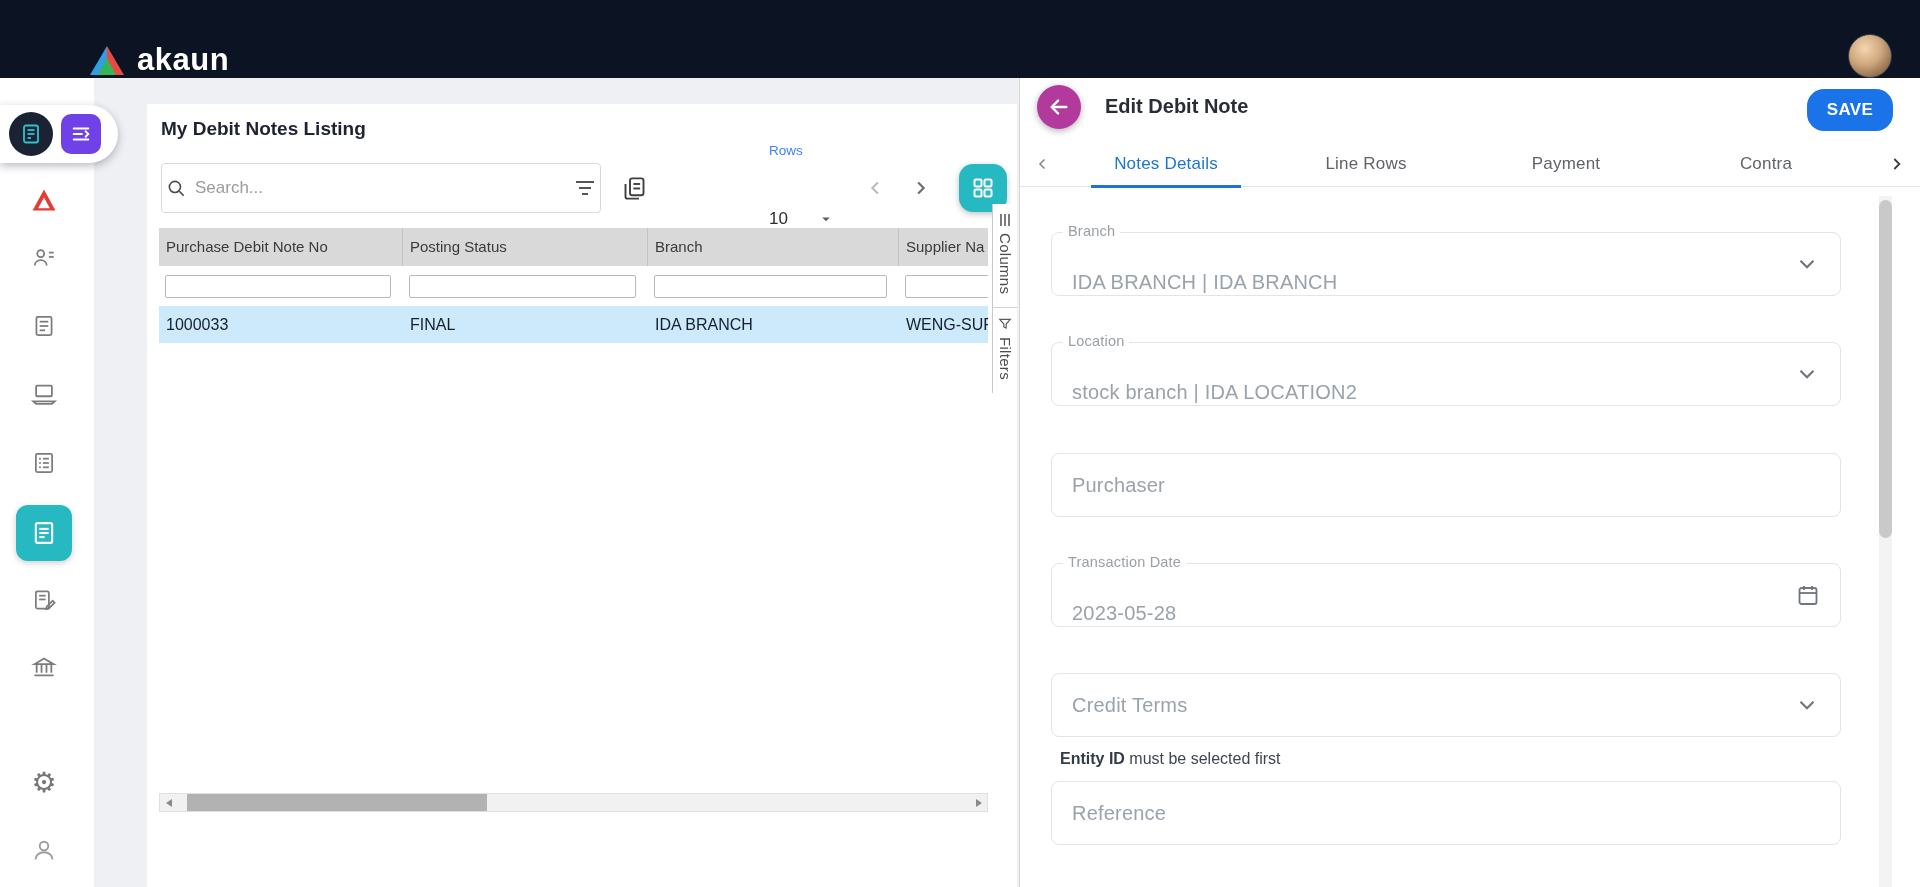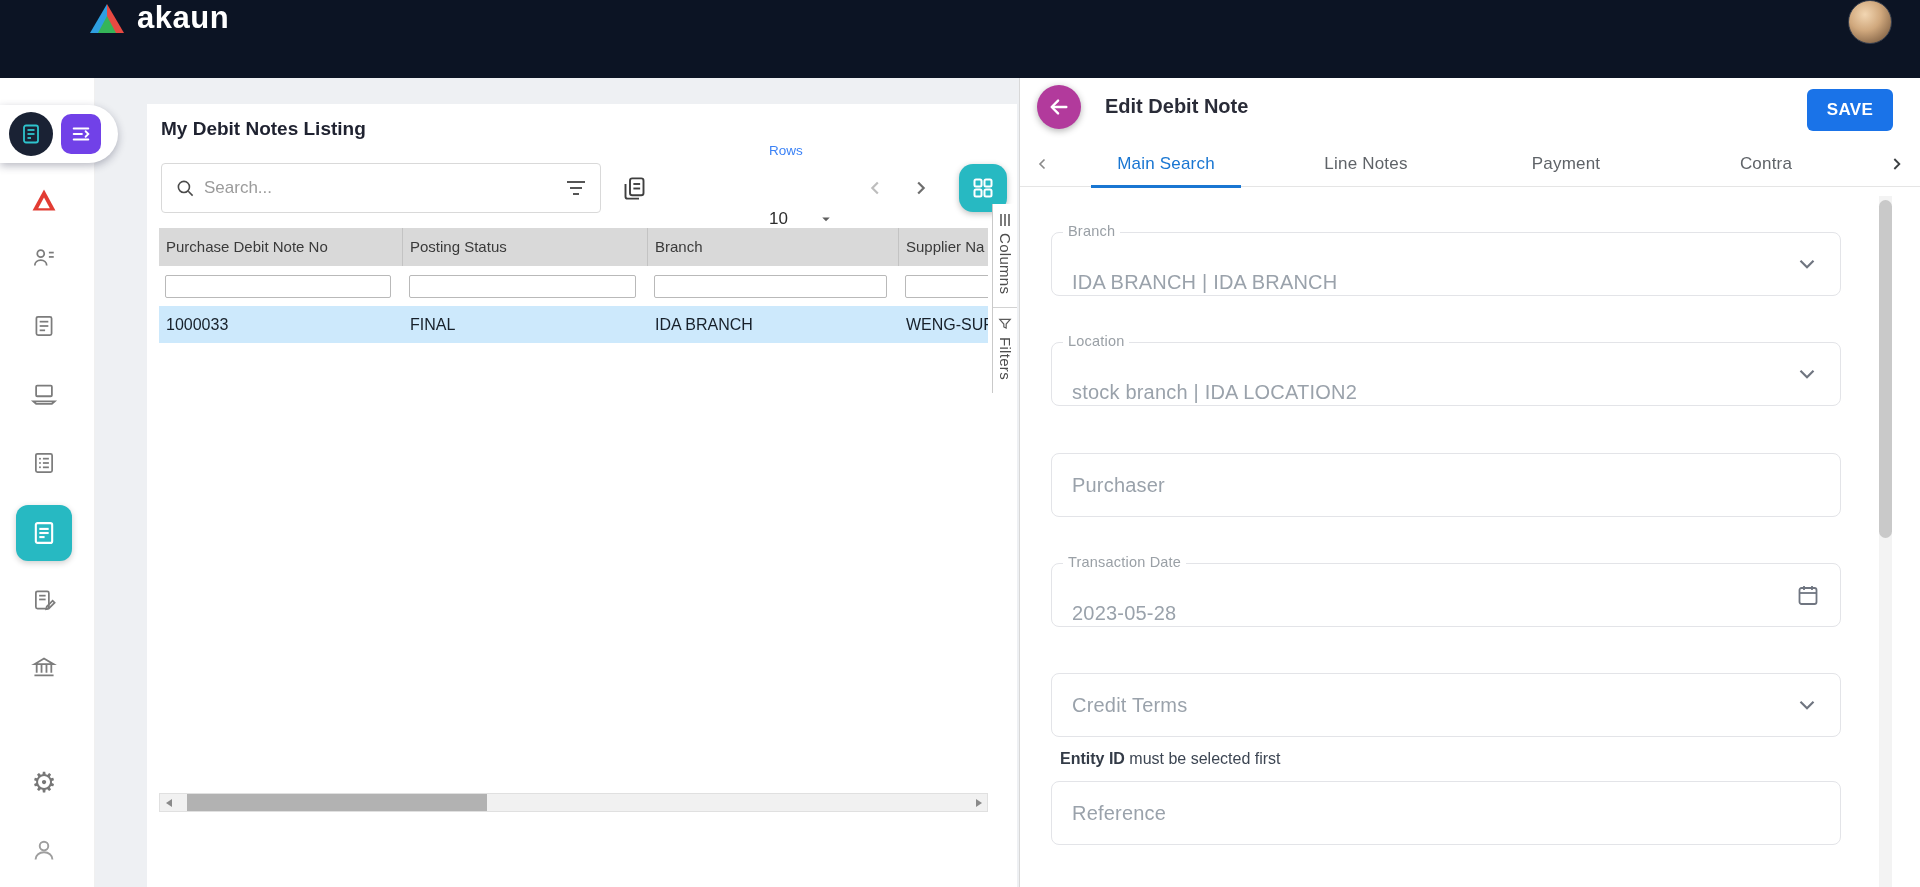--- a/index.html
+++ b/index.html
@@ -1,21 +1,21 @@
 <!DOCTYPE html>
 <html><head>
 <meta charset="utf-8">
 <style>
   * { margin:0; padding:0; box-sizing:border-box; }
   html,body { width:1920px; height:887px; overflow:hidden; background:#fff;
     font-family:"Liberation Sans", sans-serif; }
   [data-interactable="true"] { cursor:pointer; }
 
   
-  .topbar { height:78px; background:#0c1424; display:flex; align-items:flex-start; }
+  .topbar { height:78px; background:#0c1424; display:flex; align-items:flex-end; }
   .brand { display:flex; align-items:center; gap:11px; margin-left:88px; }
   .brand-text { color:#ffffff; font-size:31px; font-weight:700; letter-spacing:.5px; }
   .avatar { margin-left:auto; margin-right:28px; width:44px; height:44px; border-radius:50%;
     background:radial-gradient(circle at 38% 32%, #f2d6b2 0%, #d0a87d 42%, #8d6c4d 78%, #54402e 100%);
     border:1px solid #39404e; }
 
   
   .content { position:relative; height:809px; display:flex; }
 
   
@@ -32,21 +32,21 @@
   .side-active { position:absolute; left:16px; top:427px; width:56px; height:56px; border-radius:12px;
     background:#27b9c2; display:flex; align-items:center; justify-content:center;
     box-shadow:0 2px 6px rgba(0,0,0,.2); }
 
   
   .listing-wrap { width:924px; flex:none; background:#eef0f3; position:relative; }
   .card { position:absolute; left:52px; top:26px; right:2px; bottom:0; background:#fff; }
   .card-title { margin:14px 0 0 14px; font-size:19px; font-weight:700; color:#1f2230; }
   .toolbar { display:flex; align-items:center; margin:22px 8px 0 14px; height:52px; }
   .searchbox { width:440px; height:50px; border:1px solid #d9d9d9; border-radius:4px;
-    display:flex; align-items:center; gap:9px; padding:0 14px; background:#fff; }
+    display:flex; align-items:center; gap:9px; padding:0 5px; background:#fff; }
   .searchbox input { flex:1; border:none; outline:none; font-size:17px; color:#333;
     font-family:inherit; background:transparent; }
   .searchbox input::placeholder { color:#9b9b9b; }
   .tool-ic { display:flex; align-items:center; justify-content:center; }
   .pages-btn { margin-left:20px; }
   .rows { margin-left:auto; width:66px; display:flex; flex-direction:column; }
   .rows-label { font-size:13.5px; color:#3b82f6; }
   .rows-select { display:flex; align-items:center; height:27px; border-bottom:1px solid #8f8f8f;
     font-size:17px; color:#2d2d2d;margin-top:48px; }
   .rows-select .caret { margin-left:auto; display:flex; }
@@ -81,21 +81,21 @@
   .hs-track { position:relative; flex:1; height:100%; }
   .hs-thumb { position:absolute; left:10px; top:0; width:300px; height:100%; background:#b2b2b2; }
 
   
   .edit { flex:1; background:#fff; border-left:1px solid #d8d8d8; position:relative; }
   .back-btn { position:absolute; left:17px; top:7px; width:44px; height:44px; border-radius:50%;
     background:#b23a9c; border:none; display:flex; align-items:center; justify-content:center;
     box-shadow:0 2px 7px rgba(0,0,0,.3); }
   .edit-title { position:absolute; left:85px; top:17px; font-size:20px; font-weight:700; color:#2a2c38; }
   .save-btn { position:absolute; right:27px; top:11px; width:86px; height:42px; background:#1a73e8;
-    color:#fff; font-size:17px; font-weight:700; border:none; border-radius:6px; letter-spacing:.4px; }
+    color:#fff; font-size:17px; font-weight:700; border:none; border-radius:17px; letter-spacing:.4px; }
   .tabsbar { position:absolute; left:0; right:0; top:63px; height:46px;
     border-bottom:1px solid #e5e5e5; display:flex; align-items:center; }
   .tab-chev { width:46px; height:46px; display:flex; align-items:center; justify-content:center; background:none; border:none; }
   .tab { width:200px; height:46px; line-height:45px; text-align:center; font-size:17px;
     color:#5f6368; position:relative; letter-spacing:.2px; }
   .tab.active { color:#1976d2; }
   .tab.active::after { content:""; position:absolute; left:25px; right:25px; bottom:-1px; height:3px; background:#1976d2; }
   .tab-chev.right { margin-left:auto; width:48px; }
 
   .form { position:absolute; left:31px; top:154px; width:790px; }
@@ -359,22 +359,22 @@
     </button>
     <div class="edit-title" data-interactable="false">Edit Debit Note</div>
     <button class="save-btn" data-interactable="true">SAVE</button>
 
     <div class="tabsbar" data-interactable="false">
       <button class="tab-chev" data-interactable="true">
         <svg width="18" height="18" viewBox="0 0 24 24" fill="none" stroke="#8a8a8a" stroke-width="2.2">
             <polyline points="14,6 8,12 14,18"></polyline>
           </svg>
       </button>
-      <div class="tab active" data-interactable="true">Main Search</div>
-      <div class="tab" data-interactable="true">Line Notes</div>
+      <div class="tab active" data-interactable="true">Notes Details</div>
+      <div class="tab" data-interactable="true">Line Rows</div>
       <div class="tab" data-interactable="true">Payment</div>
       <div class="tab" data-interactable="true">Contra</div>
       <button class="tab-chev right" data-interactable="true">
         <svg width="20" height="20" viewBox="0 0 24 24" fill="none" stroke="#3c4043" stroke-width="2.2">
             <polyline points="10,6 16,12 10,18"></polyline>
           </svg>
       </button>
     </div>
 
     <div class="form" data-interactable="false">

